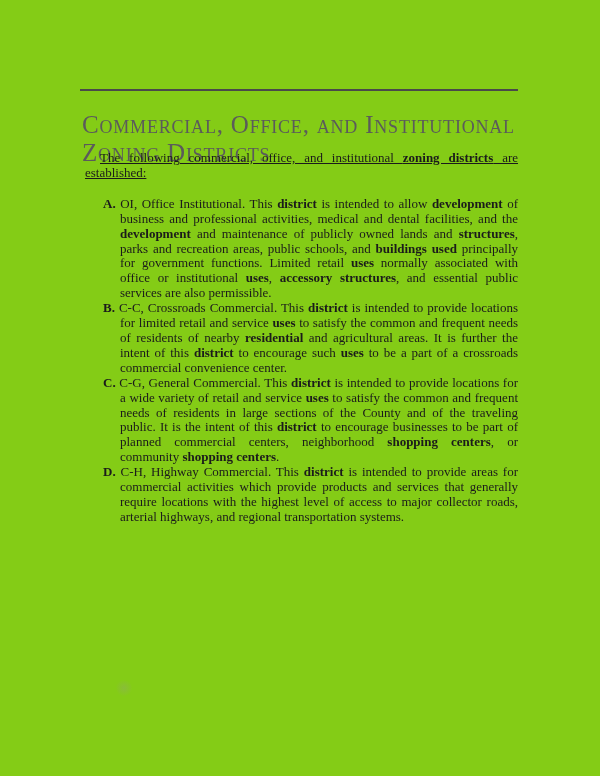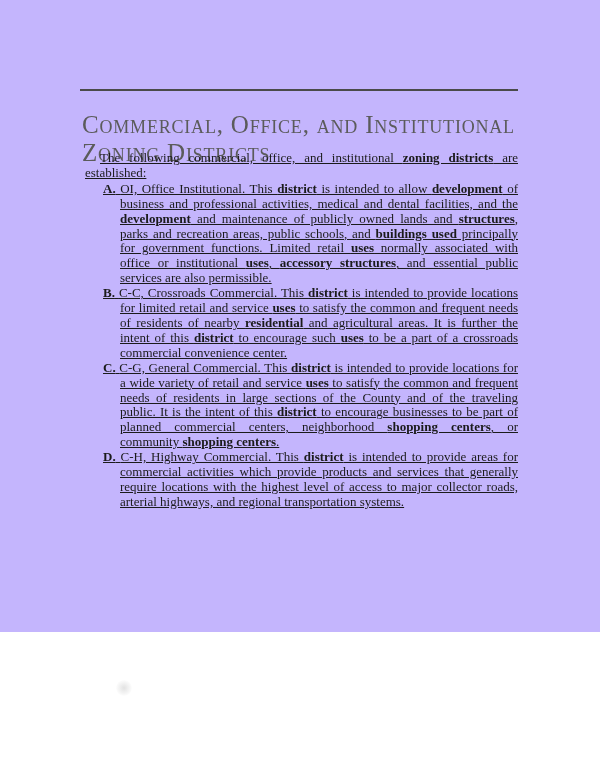--- a/index.html
+++ b/index.html
@@ -4,22 +4,22 @@
 <style>
   html, body { margin: 0; padding: 0; }
   body {
     width: 600px; height: 776px;
     background: #ffffff;
     font-family: "Liberation Serif", serif;
     overflow: hidden;
   }
   .page {
     position: relative;
-    width: 600px; height: 632px;
-    background: #c4b5fd;
+    width: 600px; height: 776px;
+    background: #84cc16;
     color: #1c1c1c;
   }
   .top-rule {
     position: absolute;
     left: 80px; top: 89px;
     width: 438px; height: 0;
     border-top: 2px solid #4a4a4a;
   }
   .doc-title {
     position: absolute;
@@ -42,23 +42,22 @@
     text-align: justify;
     color: #1b1b1b;
   }
   .intro {
     margin: 0;
     text-indent: 15px;
     text-decoration: underline;
   }
   ol.district-list {
     list-style: none;
-    margin: 1px 0 0 0;
+    margin: 16px 0 0 0;
     padding: 0;
-    text-decoration: underline;
   }
   ol.district-list > li {
     margin-left: 35px;
     text-indent: -17px;
   }
   .item-label { font-weight: bold; }
   b { font-weight: bold; }
   .scan-smudge {
     position: absolute;
     left: 116px; top: 680px;

